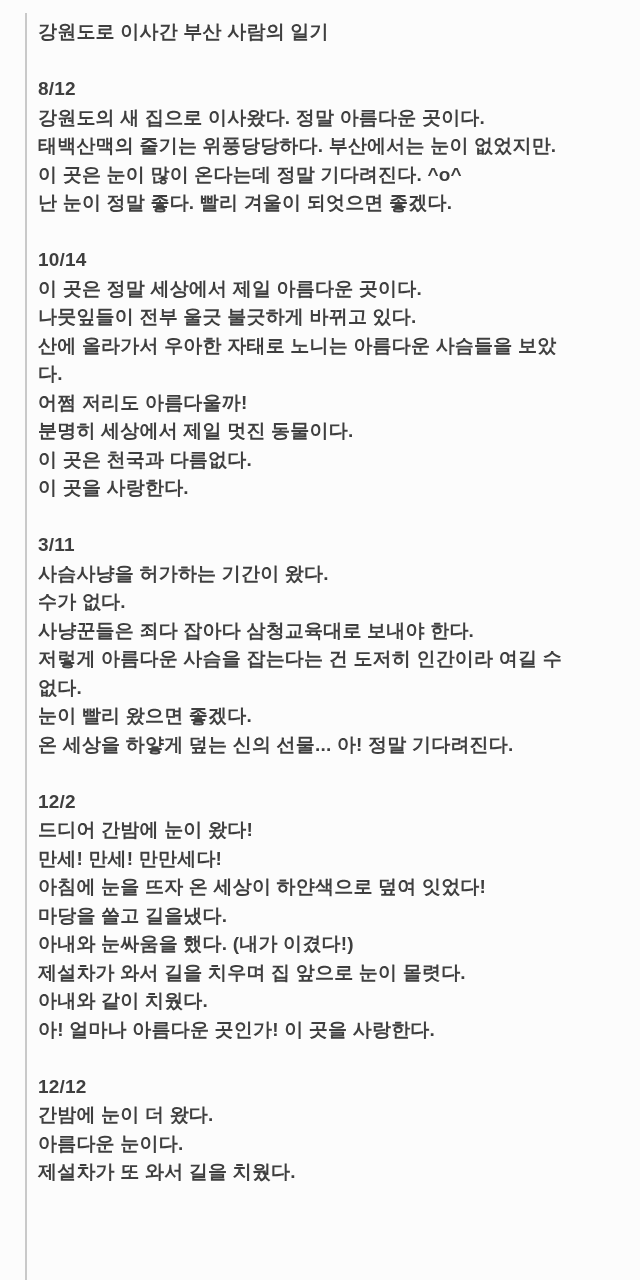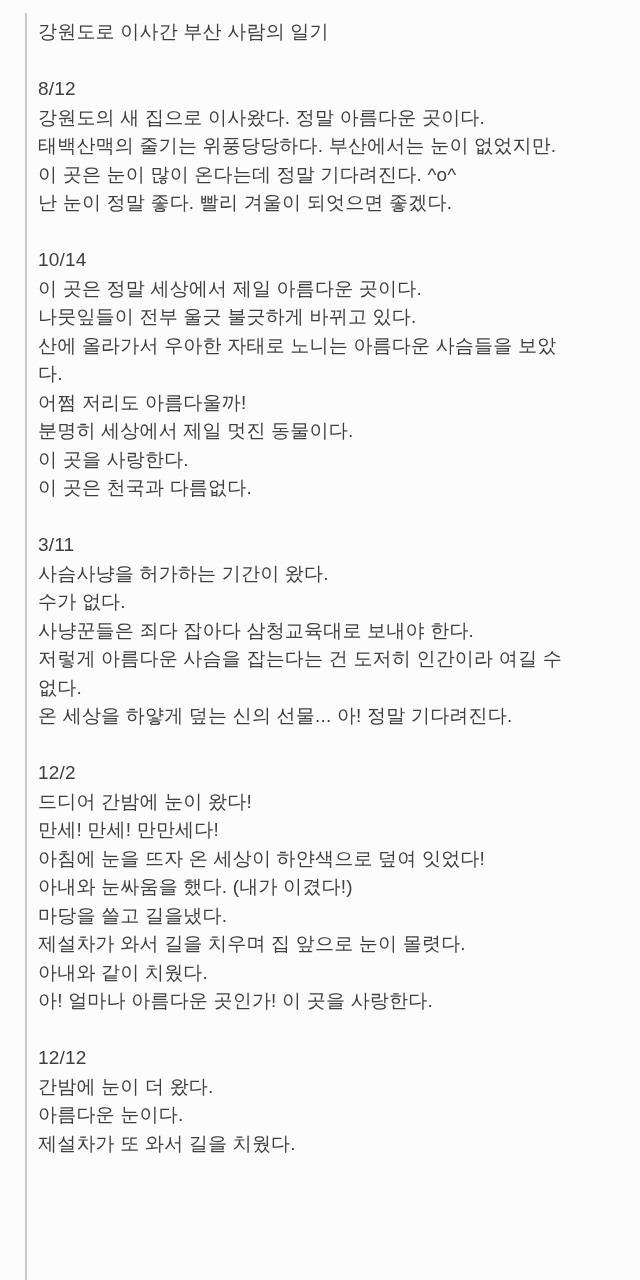--- a/index.html
+++ b/index.html
@@ -28,20 +28,21 @@
     top: 18px;
     right: 20px;
     color: #3f3f3f;
     font-size: 19px;
   }
   .line {
     height: 28.5px;
     line-height: 28.5px;
     white-space: nowrap;
     letter-spacing: 0.2px;
+    font-weight: bold;
   }
   .blank {
     height: 28.5px;
   }
 </style>
 </head>
 <body>
 
 <div class="margin-rule"></div>
 
@@ -57,39 +58,40 @@
   <div class="line">난 눈이 정말 좋다. 빨리 겨울이 되엇으면 좋겠다.</div>
   <div class="blank"></div>
 
   <div class="line">10/14</div>
   <div class="line">이 곳은 정말 세상에서 제일 아름다운 곳이다.</div>
   <div class="line">나뭇잎들이 전부 울긋 불긋하게 바뀌고 있다.</div>
   <div class="line">산에 올라가서 우아한 자태로 노니는 아름다운 사슴들을 보았</div>
   <div class="line">다.</div>
   <div class="line">어쩜 저리도 아름다울까!</div>
   <div class="line">분명히 세상에서 제일 멋진 동물이다.</div>
+  <div class="line">이 곳은 천국과 다름없다.</div>
   <div class="line">이 곳을 사랑한다.</div>
-  <div class="line">이 곳은 천국과 다름없다.</div>
   <div class="blank"></div>
 
   <div class="line">3/11</div>
   <div class="line">사슴사냥을 허가하는 기간이 왔다.</div>
   <div class="line">수가 없다.</div>
   <div class="line">사냥꾼들은 죄다 잡아다 삼청교육대로 보내야 한다.</div>
   <div class="line">저렇게 아름다운 사슴을 잡는다는 건 도저히 인간이라 여길 수</div>
   <div class="line">없다.</div>
+  <div class="line">눈이 빨리 왔으면 좋겠다.</div>
   <div class="line">온 세상을 하얗게 덮는 신의 선물... 아! 정말 기다려진다.</div>
   <div class="blank"></div>
 
   <div class="line">12/2</div>
   <div class="line">드디어 간밤에 눈이 왔다!</div>
   <div class="line">만세! 만세! 만만세다!</div>
   <div class="line">아침에 눈을 뜨자 온 세상이 하얀색으로 덮여 잇었다!</div>
+  <div class="line">마당을 쓸고 길을냈다.</div>
   <div class="line">아내와 눈싸움을 했다. (내가 이겼다!)</div>
-  <div class="line">마당을 쓸고 길을냈다.</div>
   <div class="line">제설차가 와서 길을 치우며 집 앞으로 눈이 몰렷다.</div>
   <div class="line">아내와 같이 치웠다.</div>
   <div class="line">아! 얼마나 아름다운 곳인가! 이 곳을 사랑한다.</div>
   <div class="blank"></div>
 
   <div class="line">12/12</div>
   <div class="line">간밤에 눈이 더 왔다.</div>
   <div class="line">아름다운 눈이다.</div>
   <div class="line">제설차가 또 와서 길을 치웠다.</div>
 

